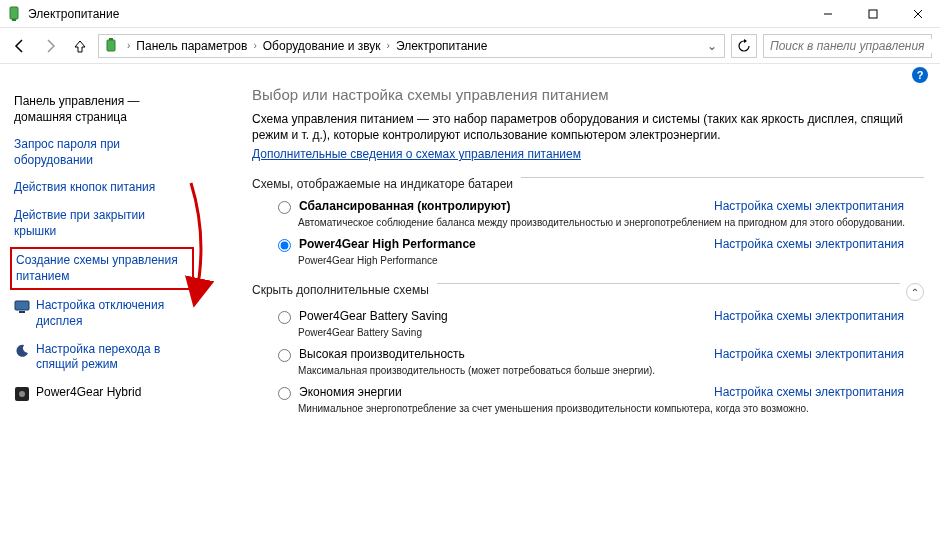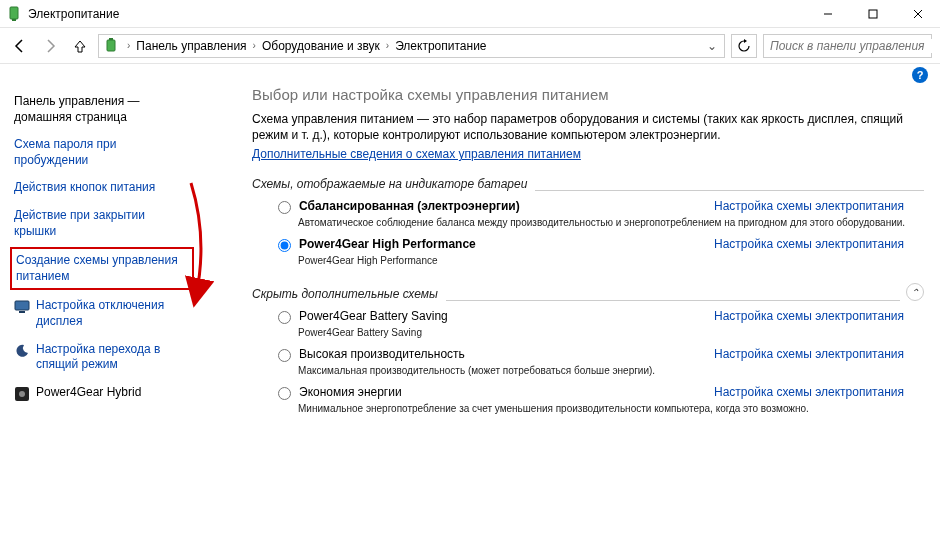--- a/index.html
+++ b/index.html
@@ -33,21 +33,21 @@
   .sidebar .withicon .sicon { width: 16px; height: 16px; flex-shrink: 0; margin-top: 1px; }
   .redbox { border: 2px solid #d00000; padding: 4px; margin: 2px -4px; }
 
   .arrow-annot { position: absolute; top: 92px; left: 176px; pointer-events: none; }
 
   .main { flex: 1; padding: 0 16px 10px 20px; overflow-y: auto; }
   .main h1 { font-size: 15px; color: #737373; font-weight: normal; margin-bottom: 8px; }
   .intro { font-size: 12px; line-height: 1.35; margin-bottom: 4px; }
   .link { color: #0645ad; text-decoration: underline; cursor: pointer; }
 
-  .grouptitle { font-size: 12px; color: #222; margin: 16px 0 8px 0; display: flex; align-items: flex-end; font-style: italic; }
+  .grouptitle { font-size: 12px; color: #222; margin: 16px 0 8px 0; display: flex; align-items: flex-start; }
   .grouptitle .line { flex: 1; height: 1px; background: #ccc; margin-left: 8px; }
   .grouptitle .chev { width:18px; height:18px; border:1px solid #ccc; border-radius:50%; display:flex; align-items:center; justify-content:center; margin-left:6px; font-size:10px; color:#333; }
 
   .plan { display: flex; margin: 4px 0 2px 26px; align-items: flex-start; }
   .plan input[type=radio] { margin-right: 8px; margin-top: 2px; }
   .plannames { flex: 1; }
   .planname { font-size: 12px; }
   .plandesc { font-size: 10px; color: #222; margin: 2px 0 8px 46px; line-height:1.3; }
   .planlink { color: #0645ad; font-size: 12px; width: 210px; text-align: left; cursor: pointer; }
   .bold { font-weight: 600; }
@@ -102,21 +102,21 @@
       </svg>
     </div>
   <div class="breadcrumb-box">
     <span class="bcicon">
         <svg width="16" height="16" viewBox="0 0 16 16">
           <rect x="4" y="2" width="8" height="11" rx="1" fill="#4caf50" stroke="#2e7d32"></rect>
           <rect x="6" y="0" width="4" height="2" fill="#2e7d32"></rect>
         </svg>
       </span>
     <span class="sep">›</span>
-    <span>Панель управления</span>
+    <span>Панель параметров</span>
     <span class="sep">›</span>
     <span>Оборудование и звук</span>
     <span class="sep">›</span>
     <span>Электропитание</span>
     <span style="flex:1"></span>
     <span class="bcdrop">⌄</span>
   </div>
   <div class="refresh">
       <svg width="14" height="14" viewBox="0 0 14 14">
         <path d="M12 7 A5 5 0 1 1 7 2" fill="none" stroke="#000" stroke-width="1.2"></path>
@@ -135,21 +135,21 @@
 </div>
 
 <div class="helpbar">
   <div class="helpcircle">?</div>
 </div>
 
 <div class="content">
 
   <div class="sidebar">
     <div class="sdark">Панель управления — домашняя страница</div>
-    <div class="sitem">Схема пароля при пробуждении</div>
+    <div class="sitem">Запрос пароля при оборудовании</div>
     <div class="sitem">Действия кнопок питания</div>
     <div class="sitem">Действие при закрытии крышки</div>
     <div class="redbox">
       <div class="sitem" style="padding:0">Создание схемы управления питанием</div>
     </div>
     <div class="sitem withicon">
       <span class="sicon">
           <svg width="16" height="16">
             <rect x="1" y="2" width="14" height="9" rx="1" fill="#3b6ea5" stroke="#1b3a5e"></rect>
             <rect x="5" y="12" width="6" height="2" fill="#1b3a5e"></rect>
@@ -190,21 +190,21 @@
     <div class="intro">Схема управления питанием — это набор параметров оборудования и системы (таких как яркость дисплея, спящий режим и т. д.), которые контролируют использование компьютером электроэнергии.</div>
     <span class="link">Дополнительные сведения о схемах управления питанием</span>
 
     <div class="grouptitle">
       <span>Схемы, отображаемые на индикаторе батареи</span>
         <div class="line"></div>
     </div>
 
     <div class="plan">
       <input type="radio" name="pp" style="">
-      <div class="plannames"><span class="planname bold">Сбалансированная (электроэнергии)</span></div>
+      <div class="plannames"><span class="planname bold">Сбалансированная (контролируют)</span></div>
       <span class="planlink">Настройка схемы электропитания</span>
     </div>
     <div class="plandesc">Автоматическое соблюдение баланса между производительностью и энергопотреблением на пригодном для этого оборудовании.</div>
 
     <div class="plan">
       <input type="radio" name="pp" checked="" style="">
       <div class="plannames"><span class="planname bold">Power4Gear High Performance</span></div>
       <span class="planlink">Настройка схемы электропитания</span>
     </div>
     <div class="plandesc">Power4Gear High Performance</div>

